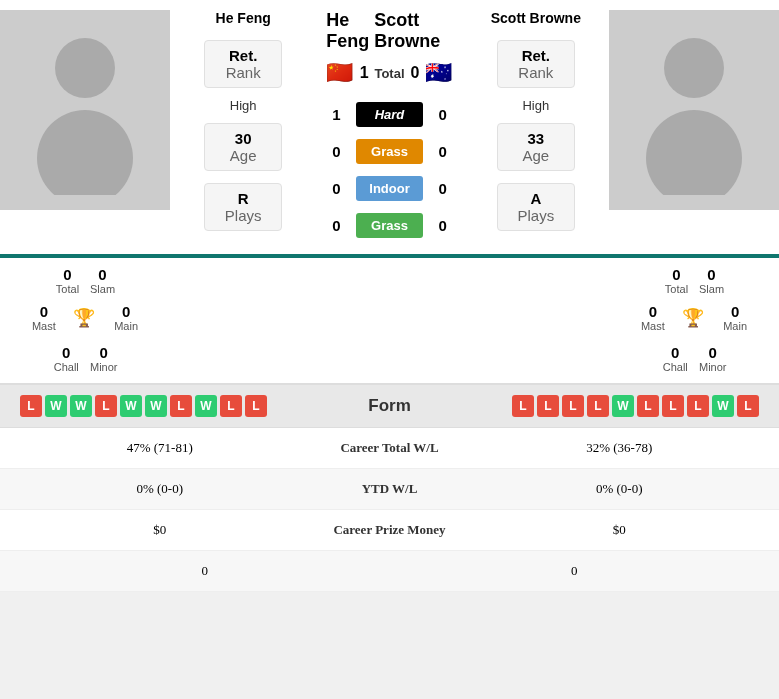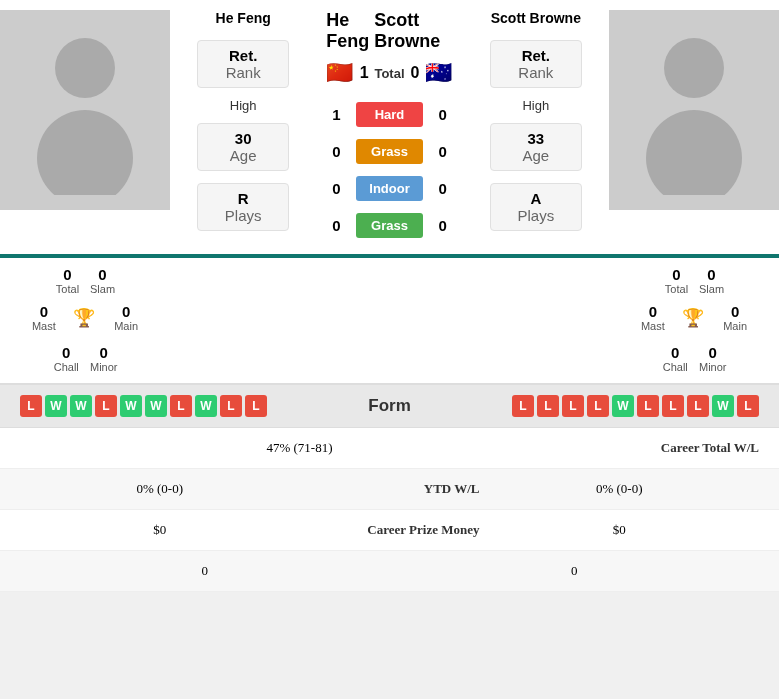--- a/index.html
+++ b/index.html
@@ -97,30 +97,30 @@
     }
     .surface-btn {
       flex: 1;
       text-align: center;
       padding: 5px 0;
       border-radius: 3px;
       color: #fff;
       font-weight: bold;
       font-size: 13px;
     }
-    .surface-hard { background: #ef4444; }
+    .surface-hard { background: #000000; font-style: italic; }
     .surface-clay { background: #E08800; }
     .surface-indoor { background: #5b9bd5; }
     .surface-grass { background: #4CAF50; }
 
     .rank-age-block {
       background: #f5f5f5;
       border: 1px solid #e0e0e0;
       border-radius: 4px;
-      width: 92px;
+      width: 78px;
       text-align: center;
       padding: 6px 0;
       margin: 4px 0;
     }
     .rank-value {
       font-weight: bold;
       font-size: 15px;
     }
     .rank-sublabel {
       font-size: 15px;
@@ -178,21 +178,21 @@
     .stats-row:nth-child(even) {
       background: #f7f7f7;
     }
     .stats-row-left {
       flex: 1;
       text-align: center;
       font-size: 13px;
     }
     .stats-row-center {
       width: 180px;
-      text-align: right;
+      text-align: center;
       font-weight: bold;
       font-size: 13px;
       color: #333;
     }
     .stats-row-right {
       flex: 1;
       text-align: center;
       font-size: 13px;
     }
 
@@ -436,20 +436,21 @@
         <span class="form-badge L">L</span>
         <span class="form-badge W">W</span>
         <span class="form-badge L">L</span>
       </div>
   </div>
 
   <div class="stats-rows" id="career-stats">
       <div class="stats-row">
     <span class="stats-row-left">47% (71-81)</span>
     <span class="stats-row-center">Career Total W/L</span>
+    <span class="stats-row-right">32% (36-78)</span>
   </div>
       <div class="stats-row">
     <span class="stats-row-left">0% (0-0)</span>
     <span class="stats-row-center">YTD W/L</span>
     <span class="stats-row-right">0% (0-0)</span>
   </div>
       <div class="stats-row">
     <span class="stats-row-left">$0</span>
     <span class="stats-row-center">Career Prize Money</span>
     <span class="stats-row-right">$0</span>

